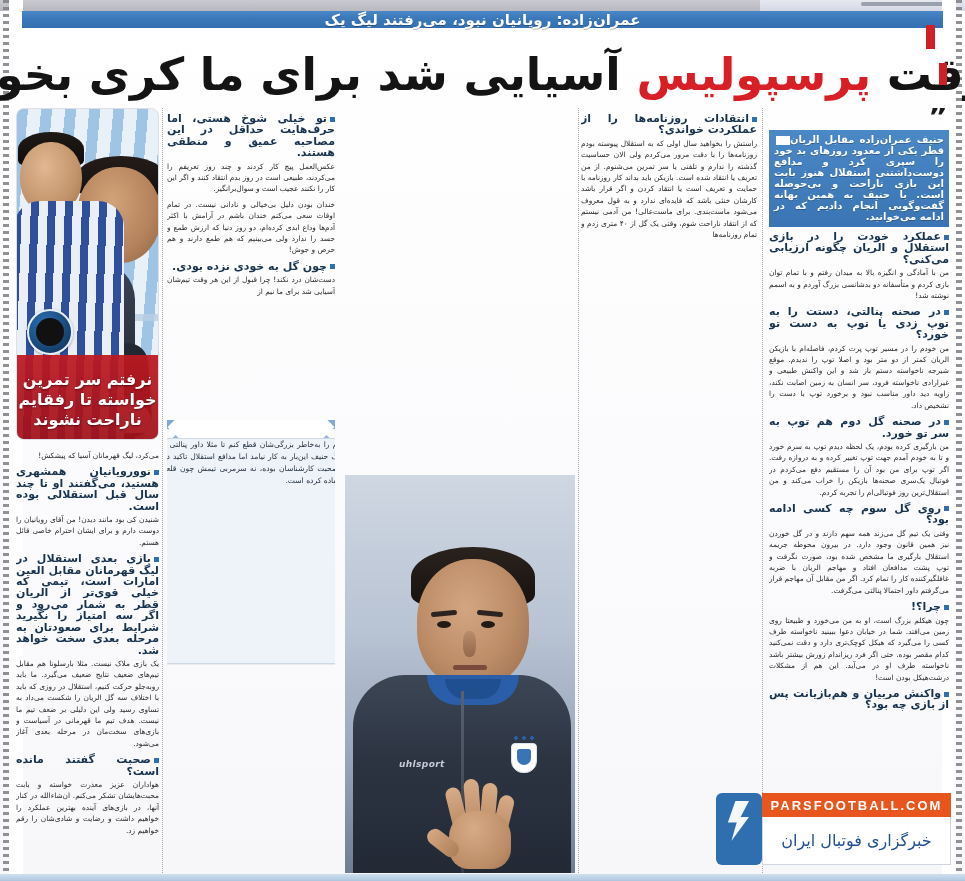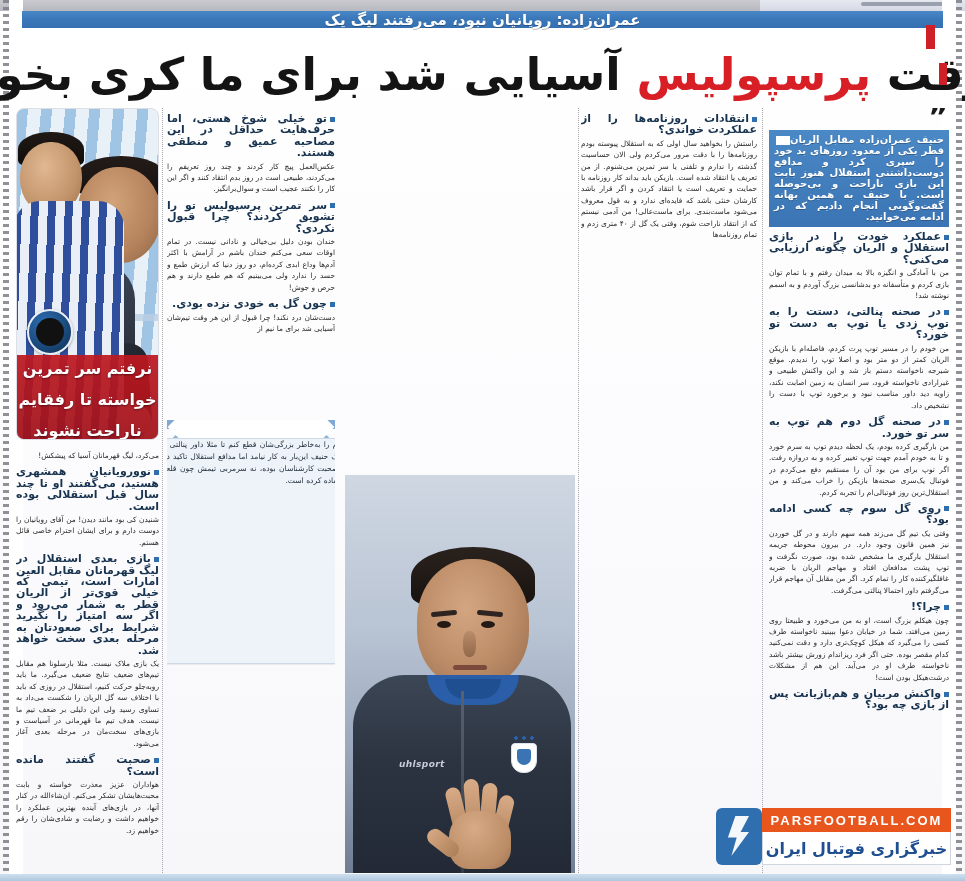--- a/index.html
+++ b/index.html
@@ -315,39 +315,39 @@
       radial-gradient(circle 3.2px at 9px 3px,#c07a34 99%,transparent 100%),
       radial-gradient(circle 3.2px at 9px 10px,#c07a34 99%,transparent 100%),
       radial-gradient(circle 3.2px at 2px 10px,#c07a34 99%,transparent 100%),
       radial-gradient(circle 3.2px at 16px 10px,#c07a34 99%,transparent 100%),
       radial-gradient(circle 3.2px at 9px 17px,#c07a34 99%,transparent 100%);
   }
   .overlay-quote{
     position:absolute;left:0;right:0;top:246px;height:90px;
     background:linear-gradient(180deg,rgba(190,24,32,.93),rgba(160,16,24,.93));
     display:flex;flex-direction:column;align-items:center;justify-content:center;
-    gap:11px;
+    gap:0;
   }
   .overlay-quote span{
     color:#ffffff;font-size:16px;font-weight:bold;line-height:20px;direction:rtl;
     text-shadow:0 1px 2px rgba(0,0,0,.45);white-space:nowrap;
   }
   #col5 .body-txt{position:absolute;left:0;right:0;top:342px;bottom:0;}
 
   
   .box-note{
     position:absolute;right:-14px;left:-96px;top:330px;height:210px;
     background:#eef3f9;border:1px solid #cfd9e6;padding:7px 8px;
     box-shadow:1px 1px 0 rgba(0,0,0,.06);
   }
   .box-note .body-txt{font-size:7.6px;line-height:12px;color:#24303d;}
 
   
   .pf-logo{
-    position:absolute;right:14px;bottom:16px;width:238px;height:57px;
+    position:absolute;right:14px;bottom:16px;width:238px;height:72px;
     display:flex;align-items:stretch;text-align:right;
   }
   .pf-mark{
     width:46px;background:#2f6fb0;border-radius:6px;margin-right:0;margin-left:3px;
     position:relative;
   }
   .pf-mark:after{
     content:"";position:absolute;left:11px;top:8px;width:22px;height:40px;
     background:#ffffff;
     clip-path:polygon(38% 0%,100% 0%,62% 40%,100% 40%,20% 100%,44% 54%,4% 54%);
@@ -359,21 +359,21 @@
   }
   .pf-top span{
     color:#ffffff;font-size:13px;font-weight:bold;letter-spacing:2px;
     font-family:"Liberation Sans",sans-serif;
   }
   .pf-bot{
     flex:1;background:#ffffff;border:1px solid #cfd6df;border-top:none;
     display:flex;align-items:center;justify-content:center;
   }
   .pf-bot span{
-    color:#1f4f91;font-size:16px;font-weight:bold;direction:rtl;
+    color:#1f4f91;font-size:16px;font-weight:normal;direction:rtl;
   }
 
   
   .bottom-blue{
     position:absolute;left:0;right:0;bottom:0;height:7px;
     background:linear-gradient(180deg,#cfe0f0,#aec7de);
   }
 </style>
 </head>
 <body>
@@ -461,21 +461,20 @@
             <div class="thumb"></div>
           </div>
         </div>
       </div>
     </div>
 
     <div class="col" id="col4">
       <div class="body-txt">
         <span class="q">تو خیلی شوخ هستی، اما حرف‌هایت حداقل در این مصاحبه عمیق و منطقی هستند.</span>
         <p>عکس‌العمل پیچ کار کردند و چند روز تعریفم را می‌کردند، طبیعی است در روز بدم انتقاد کنند و اگر این کار را نکنند عجیب است و سوال‌برانگیز.</p>
-        <span class="q">سر تمرین پرسپولیس تو را تشویق کردند؟ چرا قبول نکردی؟</span>
         <p>خندان بودن دلیل بی‌خیالی و نادانی نیست. در تمام اوقات سعی می‌کنم خندان باشم در آرامش با اکثر آدم‌ها وداع ابدی کرده‌ام، دو روز دنیا که ارزش طمع و حسد را ندارد ولی می‌بینیم که هم طمع دارند و هم حرص و جوش!</p>
         <span class="q">چون گل به خودی نزده بودی.</span>
         <p>دست‌شان درد نکند! چرا قبول از این هر وقت تیم‌شان آسیایی شد برای ما نیم از</p>
       </div>
 
       <div class="chev-block">
         <div class="chevron">
           <div class="chev-bar"></div>
         </div>
         <div class="subhead">

